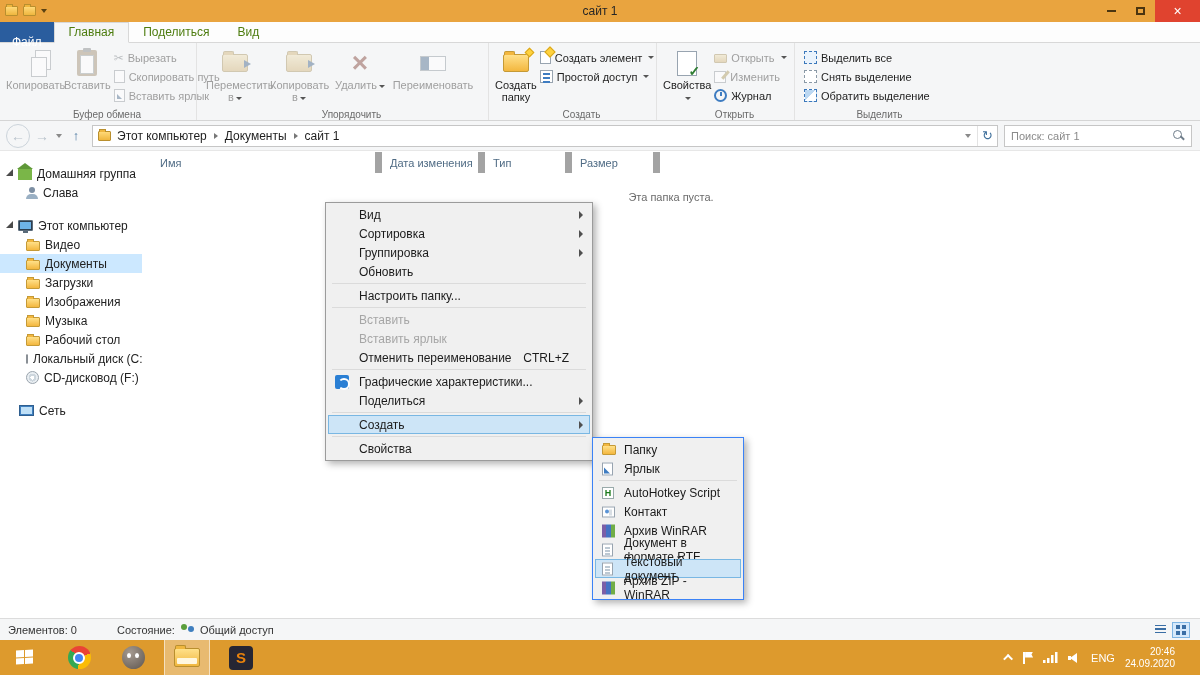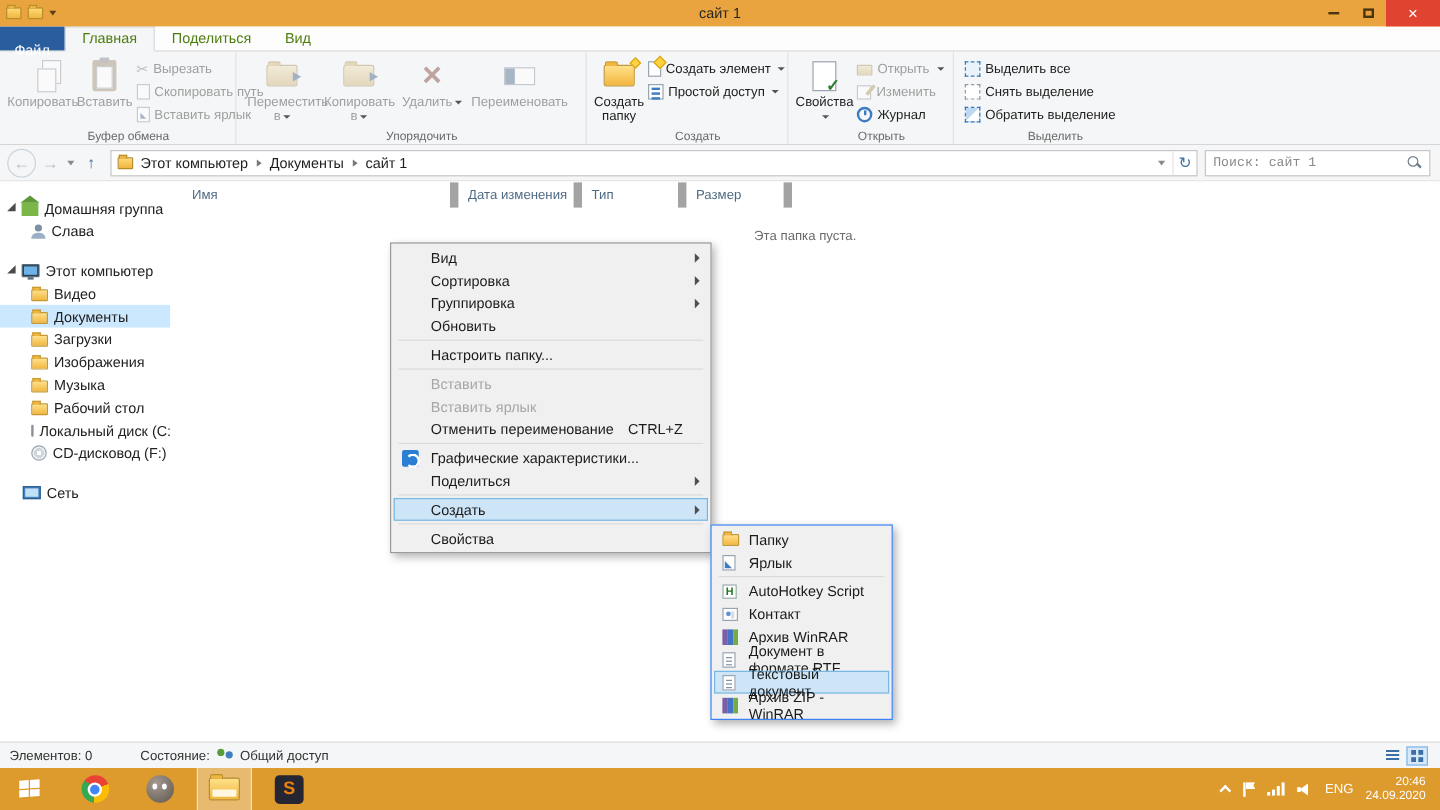--- a/index.html
+++ b/index.html
@@ -85,21 +85,21 @@
 .navbtn.up{color:#41719c;font-size:13px}
 .nav-caret{margin:0 2px}
 .crumbbar{flex:1;height:22px;background:#fff;border:1px solid #c6c6c6;margin-left:4px;display:flex;align-items:center;padding-left:5px;position:relative}
 .crumb{padding:0 6px;color:#1e1e1e;white-space:nowrap}
 .crumb-sep{width:0;height:0;border-left:4px solid #777;border-top:3.5px solid transparent;border-bottom:3.5px solid transparent;margin:0 1px}
 .crumb-tools{margin-left:auto;display:flex;align-items:center;height:100%}
 .crumb-tools .dd{width:18px;height:100%;display:flex;align-items:center;justify-content:center}
 .crumb-tools .refresh{width:20px;height:100%;display:flex;align-items:center;justify-content:center;border-left:1px solid #e3e3e3;color:#41719c;font-size:13px}
 .refresh::before{content:"↻"}
 .searchbox{width:188px;height:22px;background:#fff;border:1px solid #c6c6c6;margin:0 8px 0 6px;display:flex;align-items:center}
-.searchbox input{flex:1;border:none;outline:none;font-family:Liberation Mono, monospace;font-size:11px;color:#333;padding:0 6px;background:transparent}
+.searchbox input{flex:1;border:none;outline:none;font-family:Liberation Sans, sans-serif;font-size:11px;color:#333;padding:0 6px;background:transparent}
 .searchbox input::placeholder{color:#8a8a8a;opacity:1}
 .i-search{position:relative;width:13px;height:13px;margin-right:6px}
 .i-search::before{content:"";position:absolute;left:1px;top:1px;width:7px;height:7px;border:1.5px solid #6f7d8a;border-radius:50%}
 .i-search::after{content:"";position:absolute;left:8px;top:8px;width:5px;height:1.5px;background:#6f7d8a;transform:rotate(45deg)}
 
 
 .main{position:absolute;top:152px;left:0;right:0;bottom:57px;background:#fff;display:flex}
 .navpane{width:142px;padding-top:12px;overflow:hidden}
 .nav-item{display:flex;align-items:center;height:19px;padding-left:6px;gap:5px;white-space:nowrap;font-size:12px;color:#222}
 .nav-item.child{padding-left:26px}
@@ -181,21 +181,21 @@
 .tslot.active{background:rgba(255,255,255,.32);border-left:1px solid rgba(255,255,255,.55);border-right:1px solid rgba(255,255,255,.55)}
 .i-chrome{width:23px;height:23px;border-radius:50%;background:conic-gradient(from -50deg,#ea4335 0 33%,#fbbc05 33% 66%,#34a853 66% 100%);position:relative}
 .i-chrome::after{content:"";position:absolute;inset:5.5px;background:#4285f4;border:2.5px solid #fff;border-radius:50%}
 .i-gimp{width:23px;height:23px;border-radius:50%;background:radial-gradient(circle at 35% 30%,#a59a90,#5d554e);position:relative}
 .i-gimp::before{content:"";position:absolute;left:5px;top:7px;width:4px;height:5px;background:#fff;border-radius:50%;box-shadow:8px 0 #fff}
 .i-expl{width:26px;height:19px;background:linear-gradient(#ffe089,#f0b73f);border:1px solid #b98f2e;border-radius:2px;position:relative}
 .i-expl::before{content:"";position:absolute;top:-4px;left:0;width:9px;height:3px;background:#f0b73f;border:1px solid #b98f2e;border-bottom:none;border-radius:2px 2px 0 0}
 .i-expl::after{content:"";position:absolute;left:2px;right:2px;bottom:2px;height:6px;background:#fff7df;border-radius:1px}
 .i-subl{width:24px;height:24px;background:#262633;border-radius:4px;display:flex;align-items:center;justify-content:center;color:#e8820c;font-weight:bold;font-size:15px}
 .i-subl::before{content:"S"}
-.tray{margin-left:auto;display:flex;align-items:center;gap:10px;padding-right:8px;color:#fff}
+.tray{margin-left:auto;display:flex;align-items:center;gap:10px;padding-right:21px;color:#fff}
 .i-chev{width:7px;height:7px;border-left:2px solid #fff;border-top:2px solid #fff;transform:rotate(45deg) translateY(2px)}
 .i-flag{width:10px;height:12px;position:relative}
 .i-flag::before{content:"";position:absolute;left:0;top:0;width:2px;height:12px;background:#fff}
 .i-flag::after{content:"";position:absolute;left:2px;top:0;width:8px;height:6px;background:#fff;clip-path:polygon(0 0,100% 0,80% 50%,100% 100%,0 100%)}
 .t-net{width:15px;height:11px;background:
   linear-gradient(#fff,#fff) 0 100%/2.5px 3px no-repeat,
   linear-gradient(#fff,#fff) 4px 100%/2.5px 5px no-repeat,
   linear-gradient(#fff,#fff) 8px 100%/2.5px 8px no-repeat,
   linear-gradient(#fff,#fff) 12px 100%/2.5px 11px no-repeat}
 .i-vol{position:relative;width:13px;height:12px}

